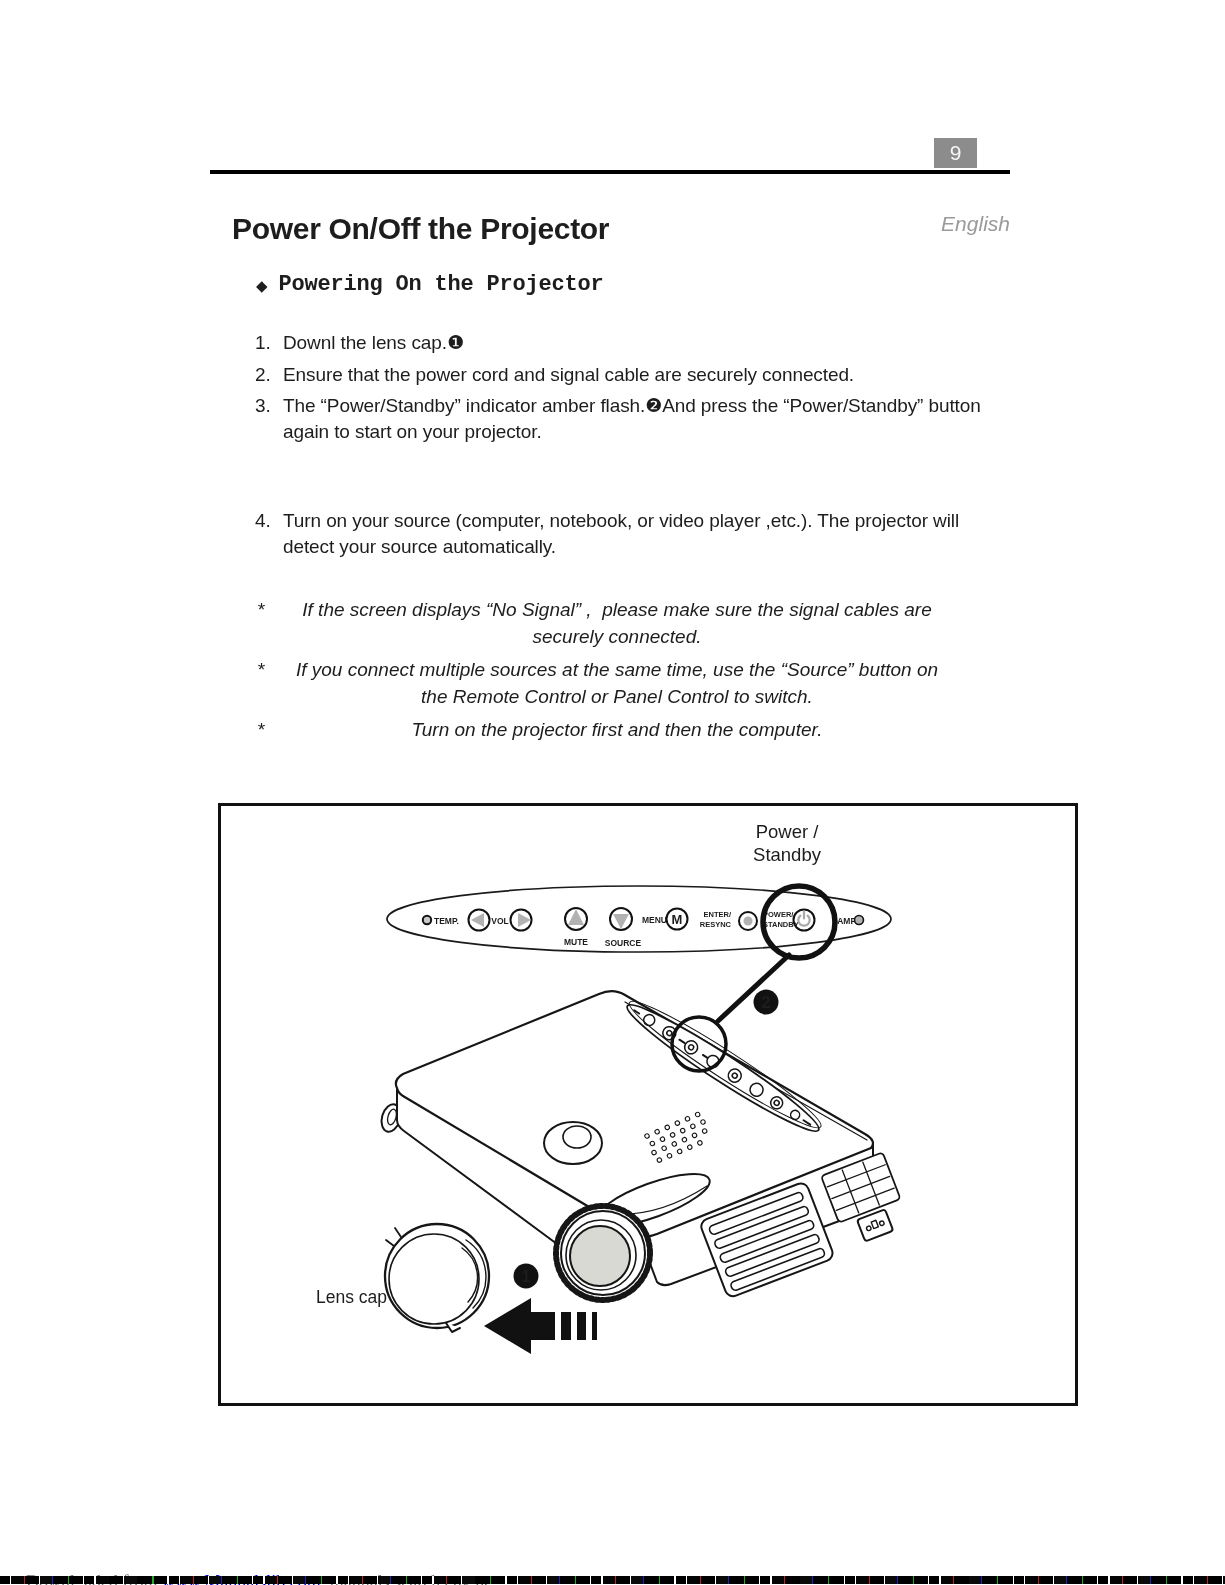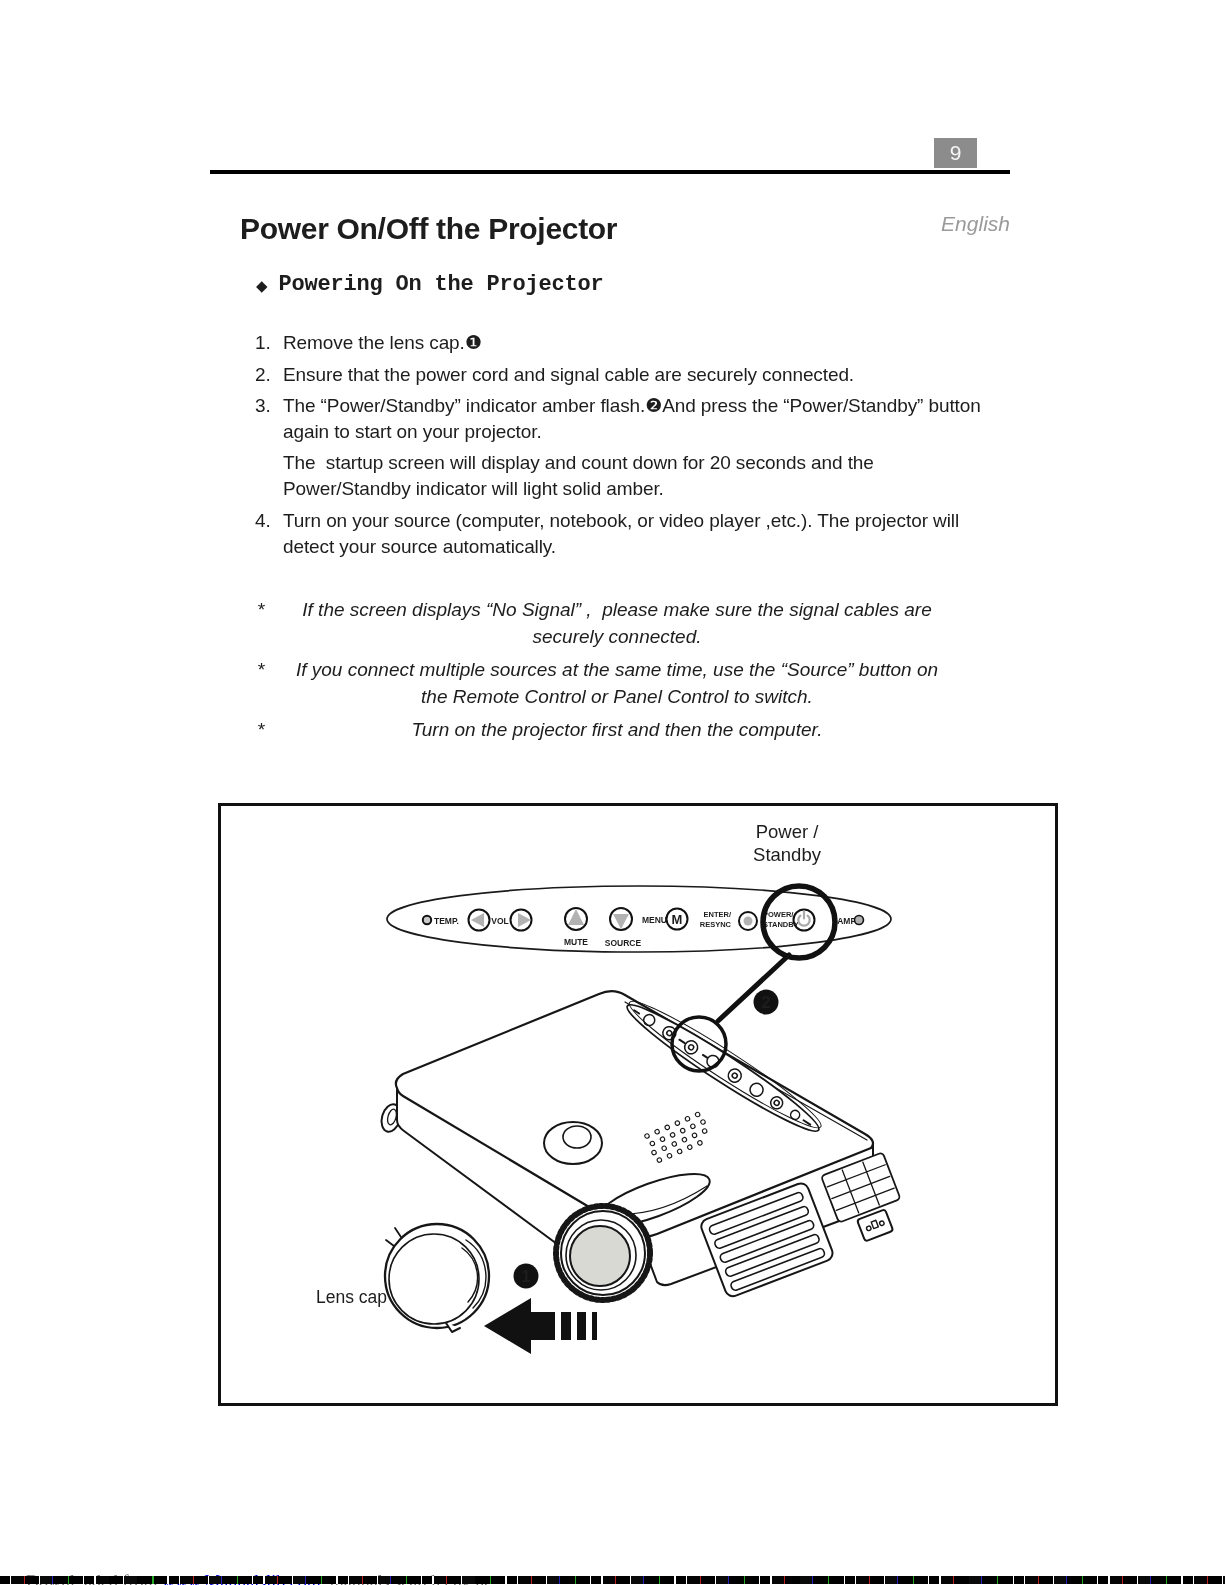--- a/index.html
+++ b/index.html
@@ -7,35 +7,35 @@
     position:relative;width:1225px;height:1585px;background:#ffffff;overflow:hidden;
     font-family:"Liberation Sans","DejaVu Sans",sans-serif;color:#1d1d1d;
   }
   .page-num-box{
     position:absolute;left:934px;top:138px;width:43px;height:30px;background:#8c8c8c;
     display:flex;align-items:center;justify-content:center;color:#f5f5f5;font-size:21px;
   }
   .header-rule{position:absolute;left:210px;top:170px;width:800px;height:4px;background:#000;}
   .lang{position:absolute;left:760px;top:176px;width:250px;text-align:right;
     font-style:italic;font-size:21px;color:#9a9a9a;margin-top:36px;}
-  .title{position:absolute;left:240px;top:212px;font-size:30px;font-weight:700;letter-spacing:-0.3px;}
+  .title{position:absolute;left:232px;top:212px;font-size:30px;font-weight:700;letter-spacing:-0.3px;}
   .section{position:absolute;left:256px;top:272px;display:flex;align-items:center;}
   .diamond{font-size:15px;margin-right:11px;position:relative;top:1px;}
   .section-heading{font-size:22px;font-weight:700;letter-spacing:-0.2px;font-family:Liberation Mono, monospace;}
   .step{position:absolute;left:255px;display:flex;font-size:19px;line-height:26px;letter-spacing:-0.1px;}
   .step-num{width:28px;flex:0 0 28px;}
   .step-text{width:700px;white-space:pre-wrap;}
   .step-detail{position:absolute;left:283px;width:655px;font-size:19px;line-height:26px;
     letter-spacing:-0.1px;white-space:pre-wrap;}
   .note{position:absolute;left:257px;display:flex;font-style:italic;font-size:19px;line-height:27px;}
   .note-marker{width:26px;flex:0 0 26px;}
   .note-text{width:668px;white-space:pre-wrap;text-align:center;}
   .s1{top:330px}.s2{top:362px}.s3{top:393px}.sd{top:450px}.s4{top:508px}
   .n1{top:596px}.n2{top:656px}.n3{top:716px}
-  .figure-box{position:absolute;left:218px;top:803px;width:834px;height:597px;border:3px solid #111;}
+  .figure-box{position:absolute;left:218px;top:803px;width:834px;height:597px;border:3px solid #111;padding-left:20px;}
   .figure-box svg{position:absolute;left:0;top:0;}
   .footer{position:absolute;left:8px;top:1551px;font-family:"Liberation Serif","DejaVu Serif",serif;
     font-size:18px;color:#6e6e6e;white-space:pre;}
   .footer a{color:#0000dd;text-decoration:underline;}
   .noise-band{position:absolute;left:0;top:1576px;width:1225px;height:8px;
     background:repeating-linear-gradient(90deg,
       #000 0 10px,#fff 10px 11.5px,#050505 11.5px 24px,#b22 24px 25px,
       #000 25px 39px,#fff 39px 40px,#0a0a0a 40px 52px,#22b 52px 53px,
       #000 53px 68px,#2a2 68px 69px,#000 69px 83px,#fff 83px 84.5px);}
   text{fill:#1d1d1d;}
@@ -53,31 +53,30 @@
 
   <div class="title">Power On/Off the Projector</div>
 
   <div class="section">
     <span class="diamond">◆</span>
     <span class="section-heading">Powering On the Projector</span>
   </div>
 
   <div class="step s1">
     <span class="step-num">1.</span>
-    <span class="step-text">Remove the lens cap.❶</span>
+    <span class="step-text">Downl the lens cap.❶</span>
   </div>
   <div class="step s2">
     <span class="step-num">2.</span>
     <span class="step-text">Ensure that the power cord and signal cable are securely connected.</span>
   </div>
   <div class="step s3">
     <span class="step-num">3.</span>
     <span class="step-text">The “Power/Standby” indicator amber flash.❷And press the “Power/Standby” button again to start on your projector.</span>
   </div>
-  <div class="step-detail sd">The  startup screen will display and count down for 20 seconds and the Power/Standby indicator will light solid amber.</div>
   <div class="step s4">
     <span class="step-num">4.</span>
     <span class="step-text">Turn on your source (computer, notebook, or video player ,etc.). The projector will detect your source automatically.</span>
   </div>
 
   <div class="note n1">
     <span class="note-marker">*</span>
     <span class="note-text">If the screen displays “No Signal” ,  please make sure the signal cables are securely connected.</span>
   </div>
   <div class="note n2">

